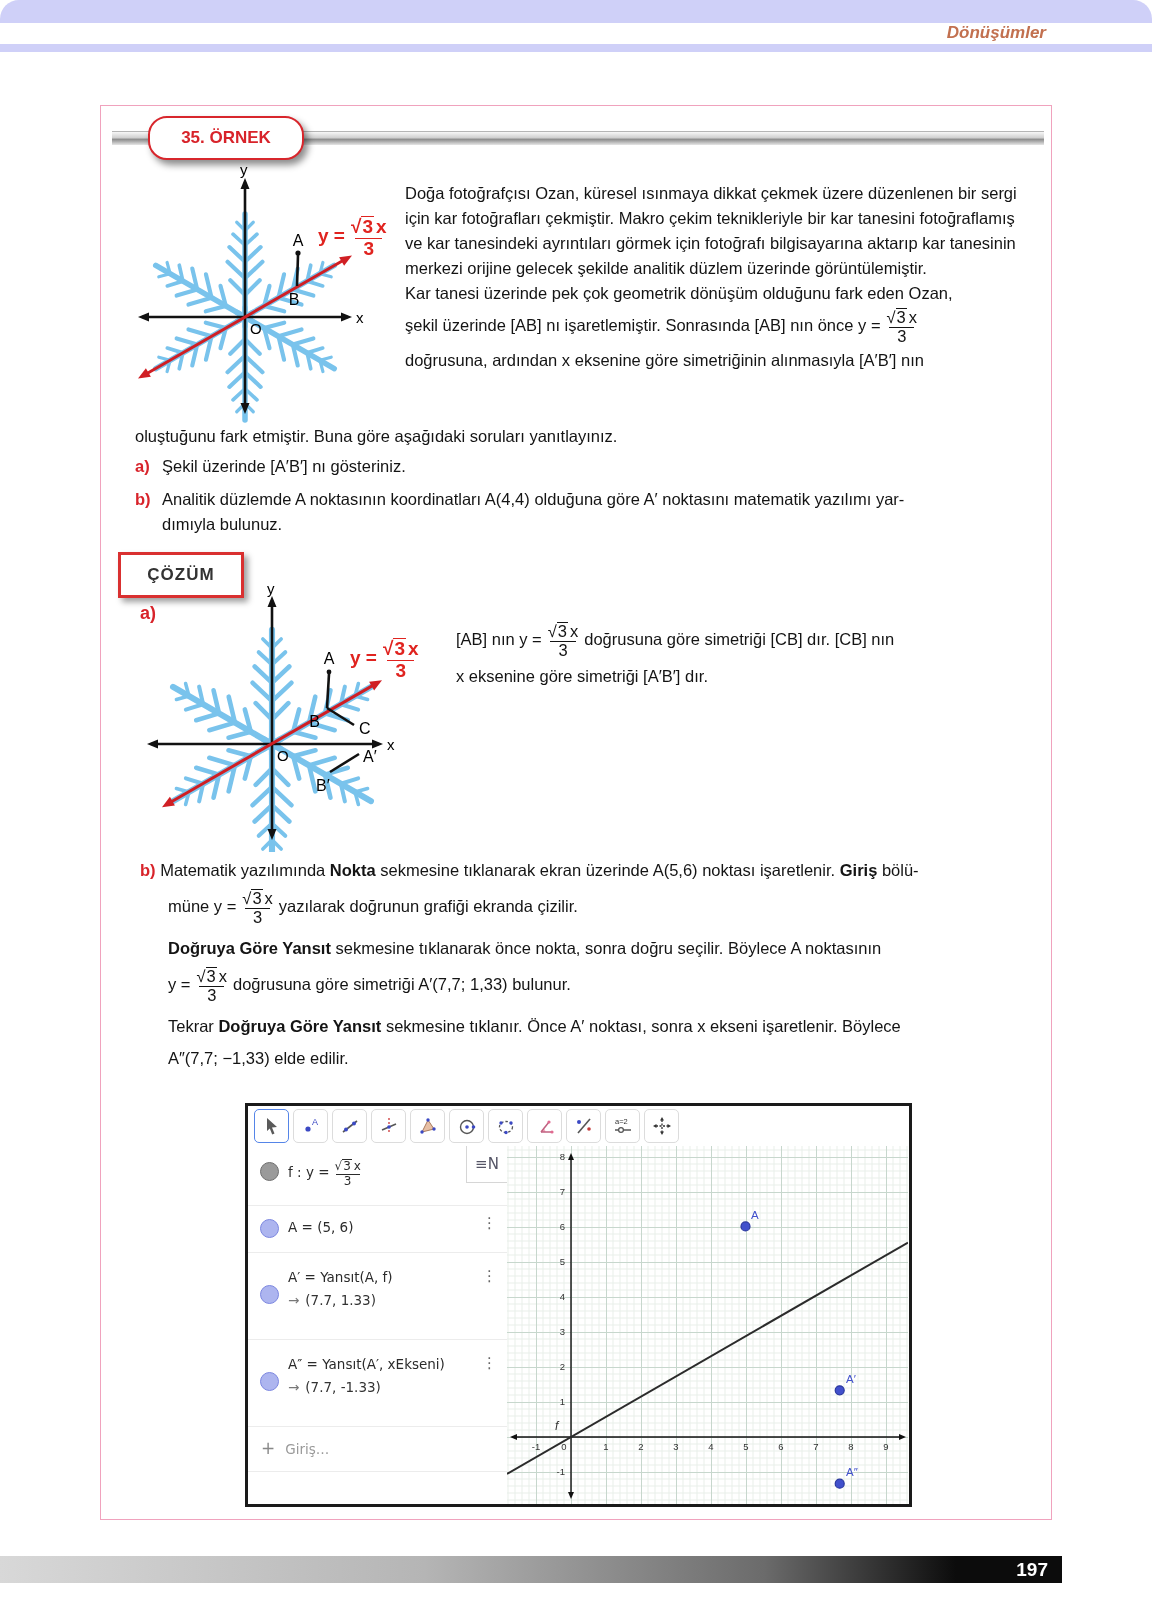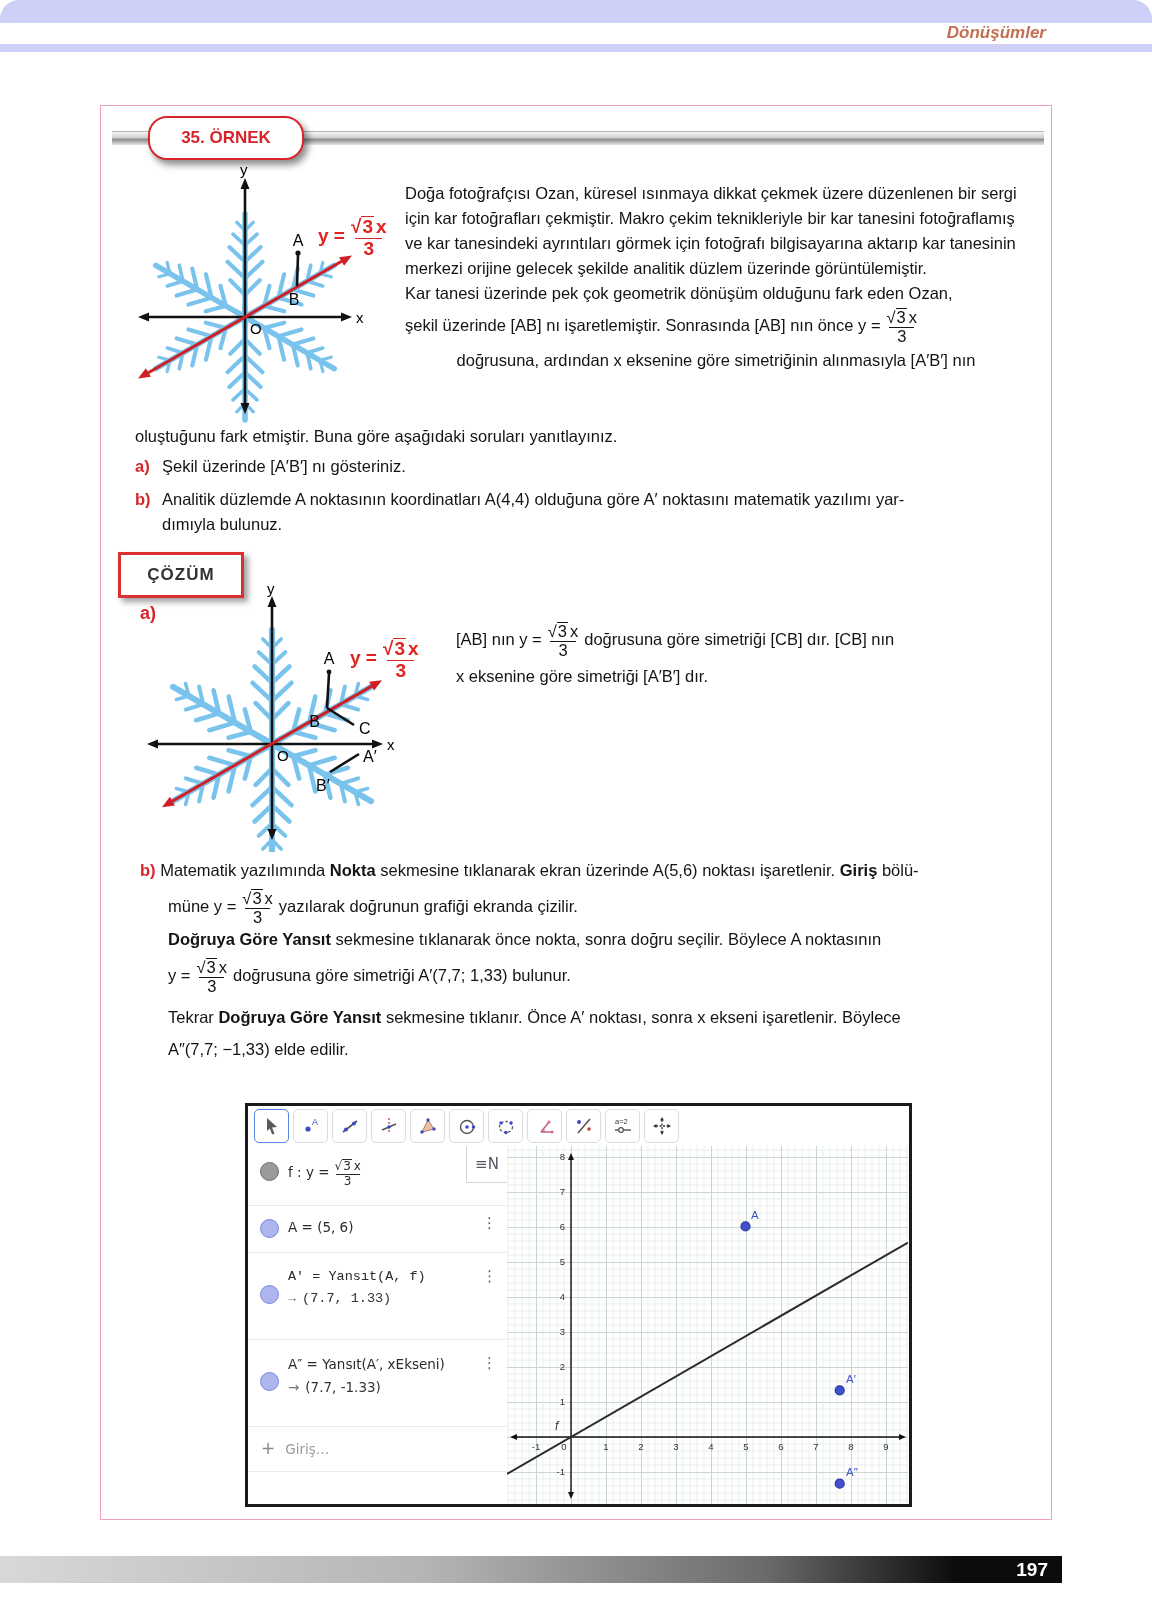--- a/index.html
+++ b/index.html
@@ -140,21 +140,21 @@
     <div style="margin-top:2px;">
       <span>şekil üzerinde [AB] nı işaretlemiştir. Sonrasında [AB] nın önce y =</span><span class="frac">
           <span class="num">
             <span>√</span>
             <span class="rad">3</span>
             <span class="vvar">x</span>
           </span>
           <span class="den">3</span>
         </span>
     </div>
-    <div style="margin-top:2px;text-align:center;">doğrusuna, ardından x eksenine göre simetriğinin alınmasıyla [A′B′] nın</div>
+    <div style="margin-top:2px;">doğrusuna, ardından x eksenine göre simetriğinin alınmasıyla [A′B′] nın</div>
   </div>
 
   <div class="abs body-text" style="left:135px;top:424px;width:905px;">
     <div>oluştuğunu fark etmiştir. Buna göre aşağıdaki soruları yanıtlayınız.</div>
     <div class="qitem">
       <span class="qlabel">a)</span>
       <span>Şekil üzerinde [A′B′] nı gösteriniz.</span>
     </div>
     <div class="qitem" style="margin-top:8px;">
       <span class="qlabel">b)</span>
@@ -223,21 +223,21 @@
     <div style="padding-left:28px;margin-top:6px;">
       <span>müne y =</span><span class="frac">
           <span class="num">
             <span>√</span>
             <span class="rad">3</span>
             <span class="vvar">x</span>
           </span>
           <span class="den">3</span>
         </span><span>yazılarak doğrunun grafiği ekranda çizilir.</span>
     </div>
-    <div style="padding-left:28px;">
+    <div style="padding-left:28px;margin-top:9px;">
       <span class="b">Doğruya Göre Yansıt</span><span> sekmesine tıklanarak önce nokta, sonra doğru seçilir. Böylece A noktasının</span>
     </div>
     <div style="padding-left:28px;margin-top:6px;">
       <span>y =</span><span class="frac">
           <span class="num">
             <span>√</span>
             <span class="rad">3</span>
             <span class="vvar">x</span>
           </span>
           <span class="den">3</span>
@@ -347,21 +347,21 @@
               <span class="den">3</span>
             </span>
         </span>
         <span class="en-box">≡N</span>
       </div>
       <div class="alg-row" style="height:46px;">
         <span class="alg-dot dot-blue" style="margin-top:13px;"></span>
         <span style="margin-top:13px;">A = (5, 6)</span>
         <span class="kebab">⋮</span>
       </div>
-      <div class="alg-row" style="height:86px;font-family:Liberation Mono, monospace;">
+      <div class="alg-row" style="height:86px;">
         <span class="alg-dot dot-blue" style="margin-top:32px;"></span>
         <span>
           <div style="margin-top:16px;">A′ = Yansıt(A, f)</div>
           <div class="alg-val"><span class="arrow-g">→</span><span>(7.7, 1.33)</span></div>
         </span>
         <span class="kebab" style="top:14px;">⋮</span>
       </div>
       <div class="alg-row" style="height:86px;">
         <span class="alg-dot dot-blue" style="margin-top:32px;"></span>
         <span>

